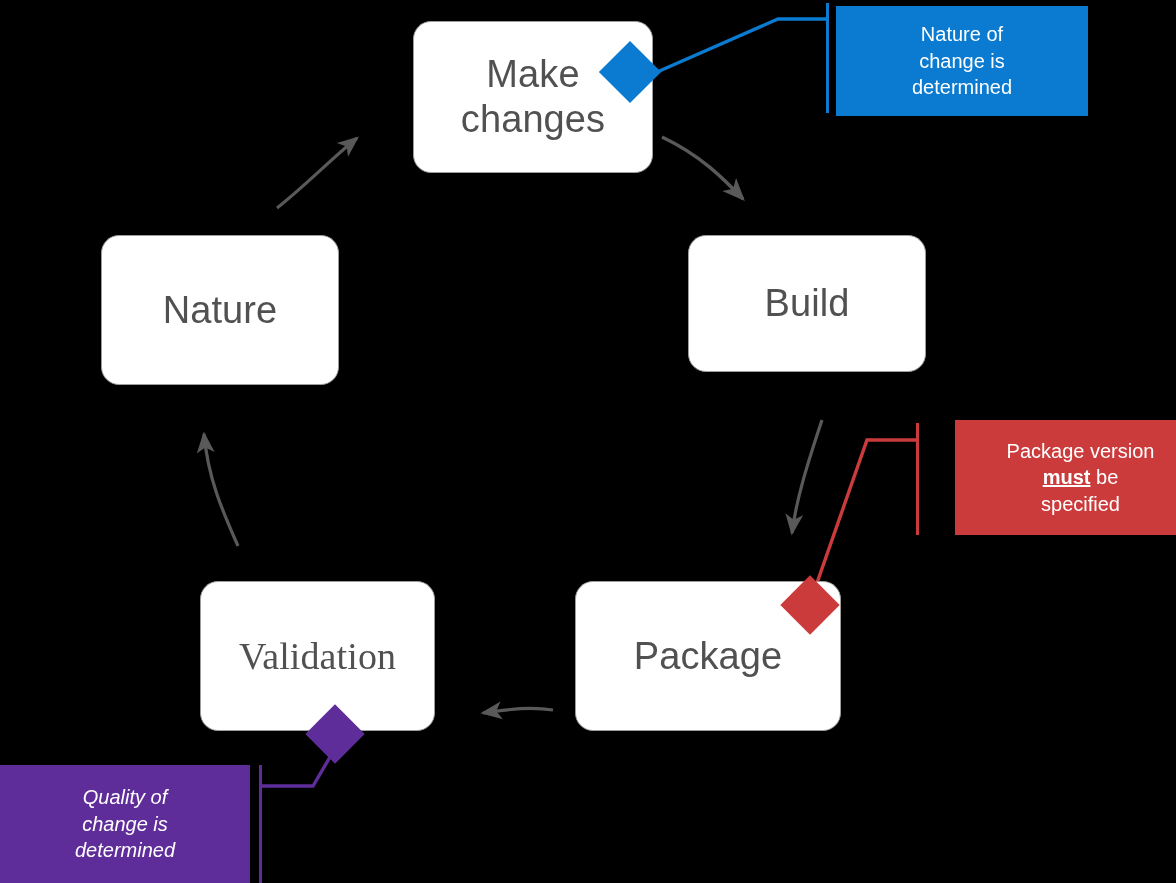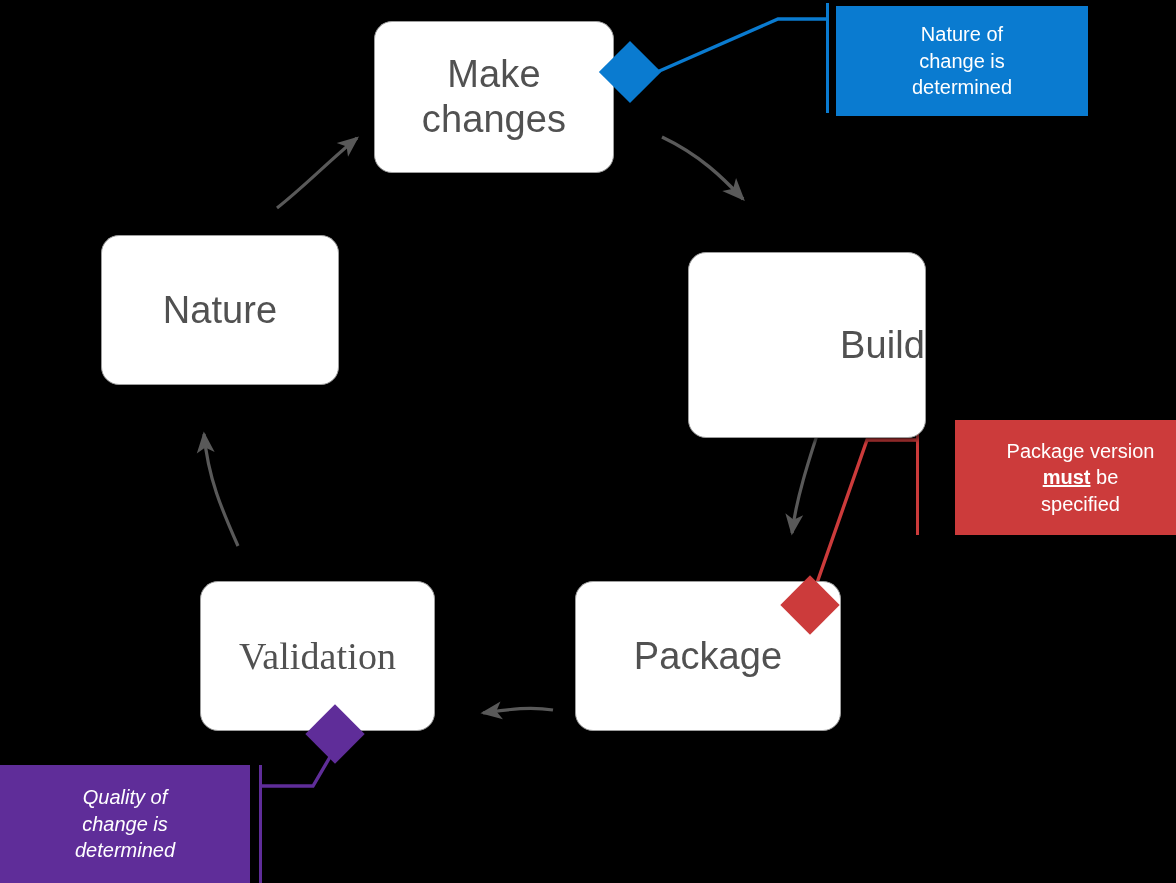--- a/index.html
+++ b/index.html
@@ -40,22 +40,22 @@
   .node-label {
     color: #515151;
     font-size: 38px;
     font-weight: 400;
     line-height: 1.18;
     text-align: center;
     letter-spacing: 0.1px;
     white-space: pre-line;
   }
 
-  #node-make-changes { left: 374px;  top: 21px;  width: 240px; height: 152px; }
-  #node-build        { left: 688px;  top: 252px; width: 238px; height: 186px; justify-content: flex-end; }
+  #node-make-changes { left: 413px;  top: 21px;  width: 240px; height: 152px; }
+  #node-build        { left: 688px;  top: 235px; width: 238px; height: 137px; }
   #node-release      { left: 101px;  top: 235px; width: 238px; height: 150px; }
   #node-package      { left: 575px;  top: 581px; width: 266px; height: 150px; }
   #node-validation   { left: 200px;  top: 581px; width: 235px; height: 150px; font-family: Liberation Serif, serif; }
 
   
   .callout {
     position: absolute;
     display: flex;
     align-items: center;
     justify-content: center;

